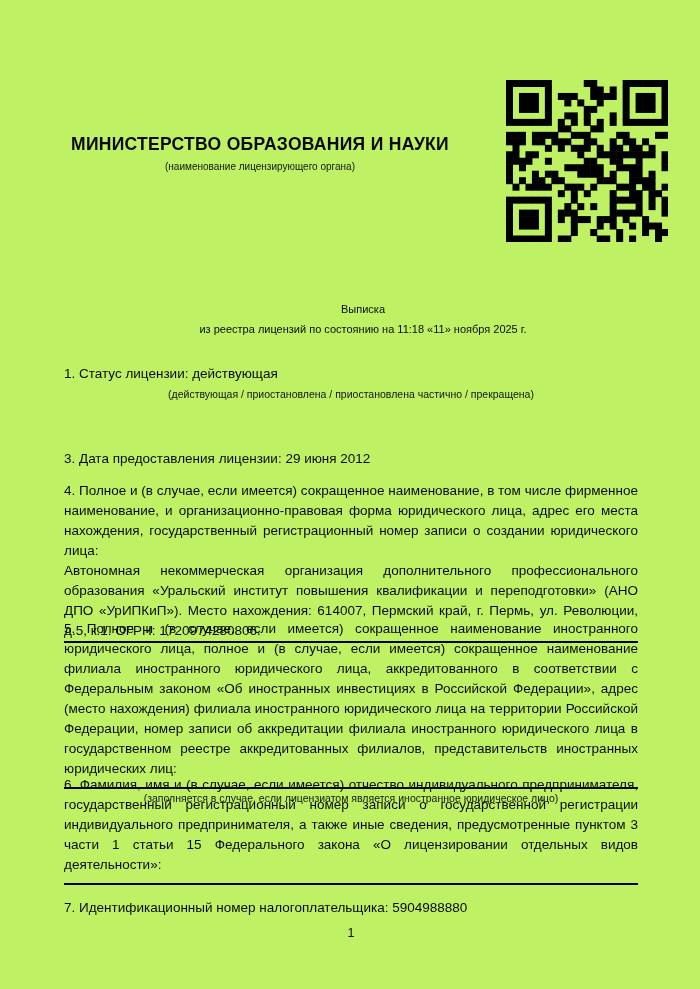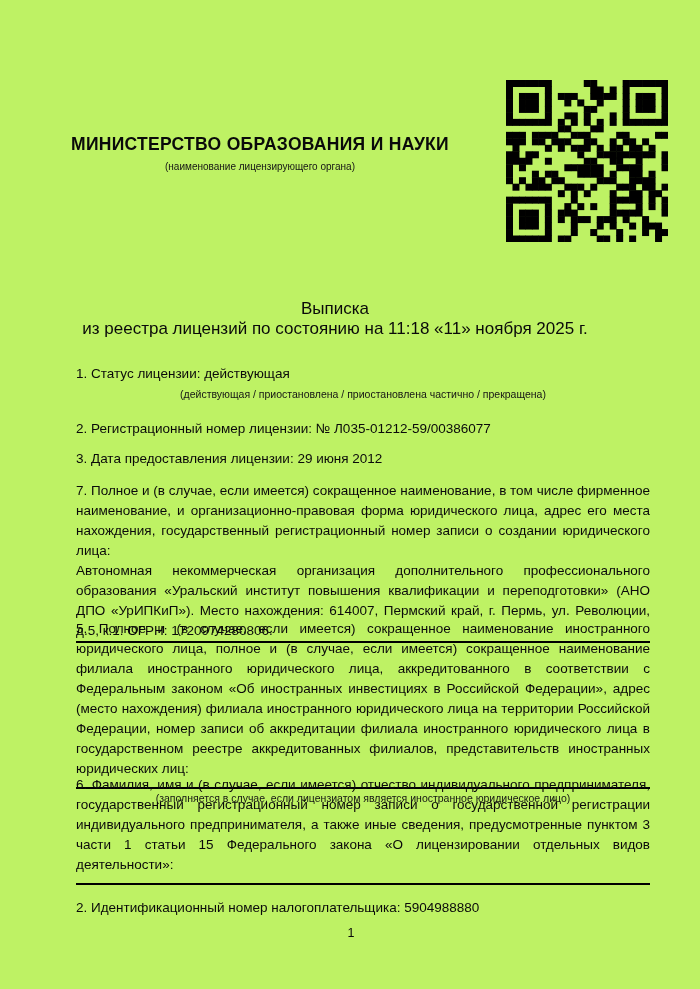--- a/index.html
+++ b/index.html
@@ -34,30 +34,30 @@
     line-height: 27px;
     letter-spacing: 0.3px;
   }
   .header .org-subtitle {
     font-size: 10px;
     margin-top: 3px;
     color: #141414;
   }
   .doc-title {
     position: absolute;
-    left: 48px;
+    left: 76px;
     top: 299px;
     width: 574px;
     text-align: center;
-    font-size: 17px;
+    font-size: 11px;
     line-height: 20px;
   }
   .content-item {
     position: absolute;
-    left: 76px;
+    left: 64px;
     width: 574px;
     font-size: 13.5px;
     line-height: 20px;
   }
   .content-item p.justified {
     text-align: justify;
   }
   .fill-line {
     border-top: 2px solid #000000;
     height: 0;
@@ -407,46 +407,43 @@
   <div class="doc-title">
     <div>Выписка</div>
     <div>из реестра лицензий по состоянию на 11:18 «11» ноября 2025 г.</div>
   </div>
 
   <div class="content-item" style="top: 364px;">
     <p>1. Статус лицензии: действующая</p>
     <div class="note item1-note">(действующая / приостановлена / приостановлена частично / прекращена)</div>
   </div>
 
-  <div class="content-item" style="top: 419px;">
-    <p>2. Регистрационный номер лицензии: № Л035-01212-59/00386077</p>
-  </div>
 
   <div class="content-item" style="top: 449px;">
     <p>3. Дата предоставления лицензии: 29 июня 2012</p>
   </div>
 
   <div class="content-item" style="top: 481px;">
-    <p class="justified">7. Полное и (в случае, если имеется) сокращенное наименование, в том числе фирменное наименование, и организационно-правовая форма юридического лица, адрес его места нахождения, государственный регистрационный номер записи о создании юридического лица:</p>
+    <p class="justified">4. Полное и (в случае, если имеется) сокращенное наименование, в том числе фирменное наименование, и организационно-правовая форма юридического лица, адрес его места нахождения, государственный регистрационный номер записи о создании юридического лица:</p>
     <p class="justified">Автономная некоммерческая организация дополнительного профессионального образования «Уральский институт повышения квалификации и переподготовки» (АНО ДПО «УрИПКиП»). Место нахождения: 614007, Пермский край, г. Пермь, ул. Революции, д.5, к.1. ОГРН: 1720974280806.</p>
     <div class="fill-line"></div>
   </div>
 
   <div class="content-item" style="top: 619px;">
     <p class="justified">5. Полное и (в случае, если имеется) сокращенное наименование иностранного юридического лица, полное и (в случае, если имеется) сокращенное наименование филиала иностранного юридического лица, аккредитованного в соответствии с Федеральным законом «Об иностранных инвестициях в Российской Федерации», адрес (место нахождения) филиала иностранного юридического лица на территории Российской Федерации, номер записи об аккредитации филиала иностранного юридического лица в государственном реестре аккредитованных филиалов, представительств иностранных юридических лиц:</p>
     <p></p>
     <div class="fill-line gap"></div>
     <div class="note">(заполняется в случае, если лицензиатом является иностранное юридическое лицо)</div>
   </div>
 
   <div class="content-item" style="top: 775px;">
     <p class="justified">6. Фамилия, имя и (в случае, если имеется) отчество индивидуального предпринимателя, государственный регистрационный номер записи о государственной регистрации индивидуального предпринимателя, а также иные сведения, предусмотренные пунктом 3 части 1 статьи 15 Федерального закона «О лицензировании отдельных видов деятельности»:</p>
     <p></p>
     <div class="fill-line gap"></div>
   </div>
 
   <div class="content-item" style="top: 898px;">
-    <p>2. Идентификационный номер налогоплательщика: 5904988880</p>
+    <p>7. Идентификационный номер налогоплательщика: 5904988880</p>
   </div>
 
   <div class="page-number">1</div>
 
 </div>
 
 </body></html>

